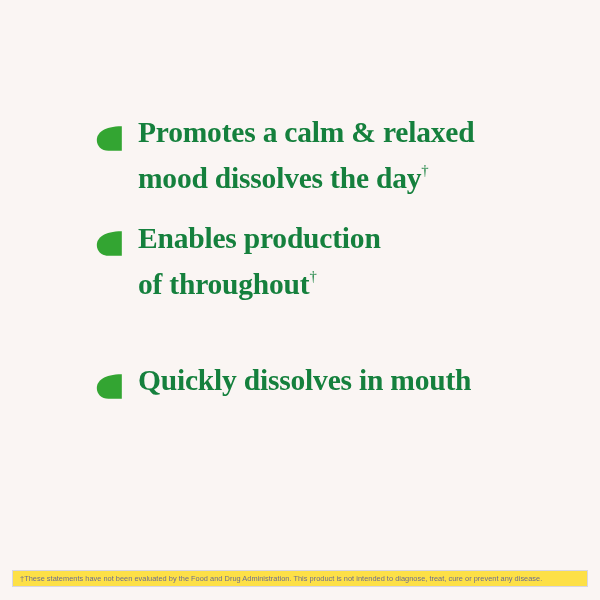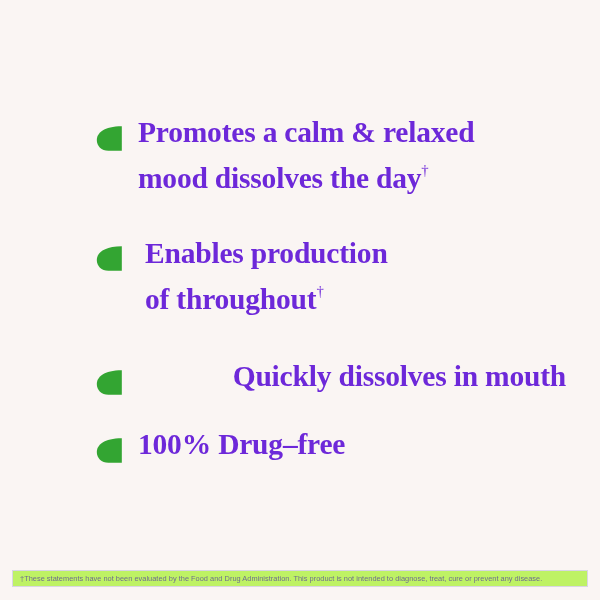--- a/index.html
+++ b/index.html
@@ -30,43 +30,43 @@
     top: 113px;
     width: 470px;
   }
 
   .benefit-row {
     display: flex;
     align-items: flex-start;
   }
 
   .benefit-row.b0 { margin-top: 0px; }
-  .benefit-row.b1 { margin-top: 37px; gap: 7px; }
-  .benefit-row.b2 { margin-top: 40px; justify-content: space-between; }
+  .benefit-row.b1 { margin-top: 22px; }
+  .benefit-row.b2 { margin-top: 59px; }
   .benefit-row.b3 { margin-top: 28px; }
 
   .leaf-wrap {
     flex: 0 0 42px;
     width: 42px;
     height: 40px;
     display: flex;
     align-items: center;
     justify-content: flex-start;
     padding-top: 10px;
     box-sizing: border-box;
   }
 
   .leaf-svg {
     display: block;
     width: 27px;
     height: 27px;
   }
 
   .benefit-text {
-    color: #6d28d9;
+    color: #15803d;
     font-family: "Liberation Serif", serif;
     font-weight: bold;
     font-size: 29.5px;
     line-height: 38px;
     letter-spacing: -0.2px;
     -webkit-font-smoothing: antialiased;
   }
 
   .benefit-text .ln {
     display: block;
@@ -82,21 +82,21 @@
 
   
   .footnote-box {
     position: absolute;
     left: 12px;
     top: 570px;
     width: 576px;
     height: 17px;
     box-sizing: border-box;
     border: 1px solid #d8d6e2;
-    background: #bef264;
+    background: #fde047;
     display: flex;
     align-items: center;
   }
 
   .footnote-text {
     padding-left: 7px;
     color: #6e6d8e;
     font-family: "Liberation Sans", sans-serif;
     font-weight: normal;
     font-size: 7.4px;
@@ -140,30 +140,20 @@
       <span class="leaf-wrap">
         <svg class="leaf-svg" viewBox="0 0 27 27" aria-hidden="true">
           <path d="M1.2 1.2 L14.6 1.2 C21.6 1.2 26.2 6.0 26.2 12.0 C26.2 19.2 19.0 25.6 1.2 25.8 C1.2 25.8 1.2 1.2 1.2 1.2 Z" fill="#33a532" transform="rotate(180 13.5 13.5)"></path>
         </svg>
       </span>
       <div class="benefit-text">
         <span class="ln">Quickly dissolves in mouth</span>
       </div>
     </div>
 
-    <div class="benefit-row b3">
-      <span class="leaf-wrap">
-        <svg class="leaf-svg" viewBox="0 0 27 27" aria-hidden="true">
-          <path d="M1.2 1.2 L14.6 1.2 C21.6 1.2 26.2 6.0 26.2 12.0 C26.2 19.2 19.0 25.6 1.2 25.8 C1.2 25.8 1.2 1.2 1.2 1.2 Z" fill="#33a532" transform="rotate(180 13.5 13.5)"></path>
-        </svg>
-      </span>
-      <div class="benefit-text">
-        <span class="ln">100% Drug–free</span>
-      </div>
-    </div>
 
   </div>
 
   <div class="footnote-box">
     <div class="footnote-text">†These statements have not been evaluated by the Food and Drug Administration. This product is not intended to diagnose, treat, cure or prevent any disease.</div>
   </div>
 
 </div>
 
 </body></html>

